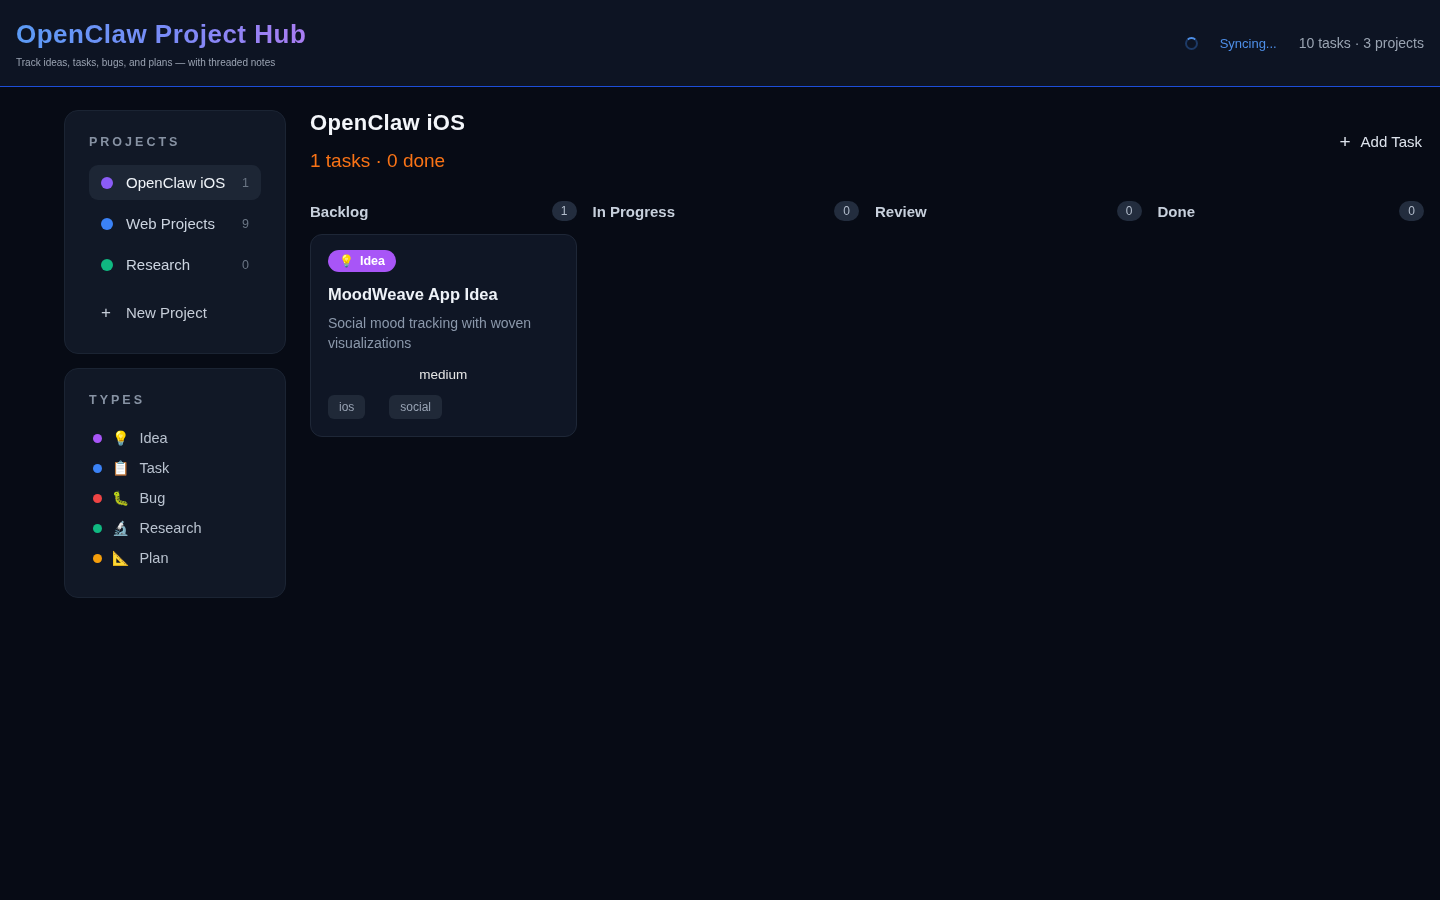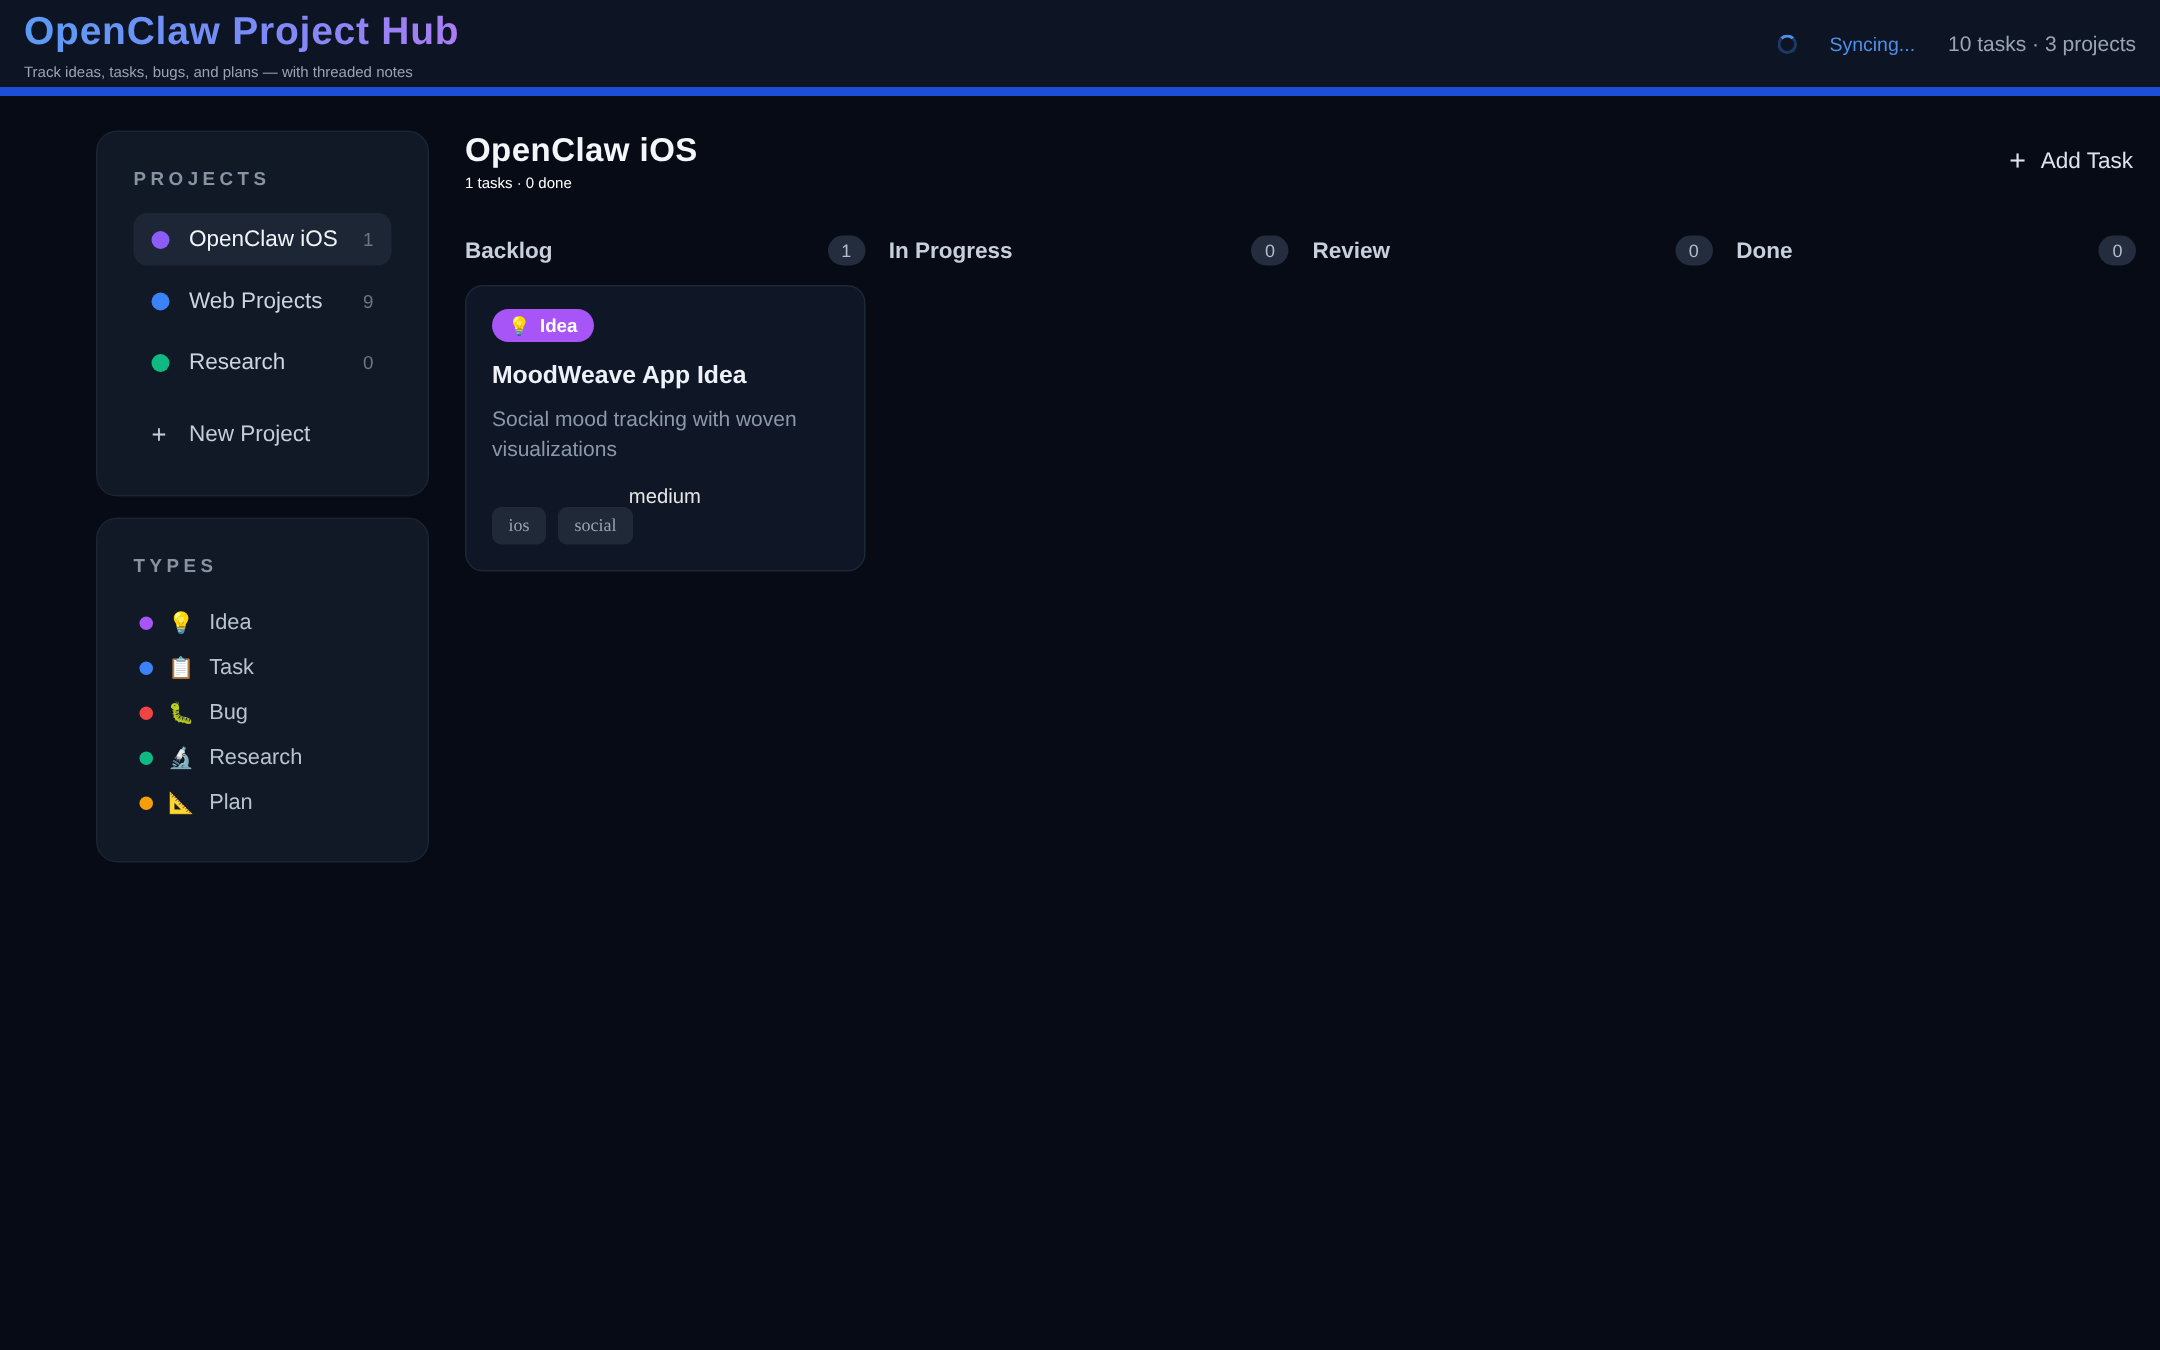--- a/index.html
+++ b/index.html
@@ -6,23 +6,23 @@
   html, body { width: 1440px; height: 900px; }
   body {
     background: #070b15;
     font-family: "Liberation Sans", sans-serif;
     color: #d3dae4;
     overflow: hidden;
   }
 
   
   .app-header {
-    height: 64px;
+    height: 87px;
     background: #0d1423;
-    border-bottom: 6px solid #1d4ed8;
+    border-bottom: 1px solid #1d4ed8;
     display: flex;
     align-items: center;
     justify-content: space-between;
     padding: 0 16px;
   }
   .app-title {
     font-size: 26px;
     font-weight: 800;
     letter-spacing: 0.5px;
     background: linear-gradient(90deg, #5b9bf5 0%, #7b8af7 55%, #a97df2 100%);
@@ -120,21 +120,21 @@
   .type-name { font-size: 14.5px; color: #b9c2cf; }
 
   
   .main { flex: 1; min-width: 0; }
   .board-header {
     display: flex;
     justify-content: space-between;
     align-items: center;
   }
   .board-title { font-size: 22px; font-weight: 800; color: #f3f6fa; letter-spacing: 0.3px; }
-  .board-stats { margin-top: 4px; font-size: 10px; color: #ffffff; }
+  .board-stats { margin-top: 14px; font-size: 19px; color: #f97316; }
   .add-task-btn {
     display: flex;
     align-items: center;
     gap: 10px;
     background: none;
     border: none;
     color: #dde3ec;
     font-size: 15px;
     font-family: inherit;
     cursor: pointer;
@@ -179,21 +179,21 @@
     border-radius: 999px;
     padding: 4px 11px;
     font-size: 12.5px;
     font-weight: 700;
     color: #ffffff;
   }
   .type-badge .badge-emoji { font-size: 12px; line-height: 1; }
   .card-title { margin-top: 13px; font-size: 16.5px; font-weight: 700; color: #eef2f8; }
   .card-desc { margin-top: 9px; font-size: 14px; line-height: 1.45; color: #8b98ab; }
   .card-priority { margin-top: 13px; font-size: 13.5px; }
-  .card-tags { display: flex; gap: 8px; font-family: Liberation Serif, serif; }
+  .card-tags { margin-top: 13px; display: flex; gap: 24px; }
   .tag {
     background: #202938;
     color: #98a3b4;
     font-size: 12px;
     border-radius: 6px;
     padding: 5px 11px;
   }
 </style>
 </head>
 <body>

